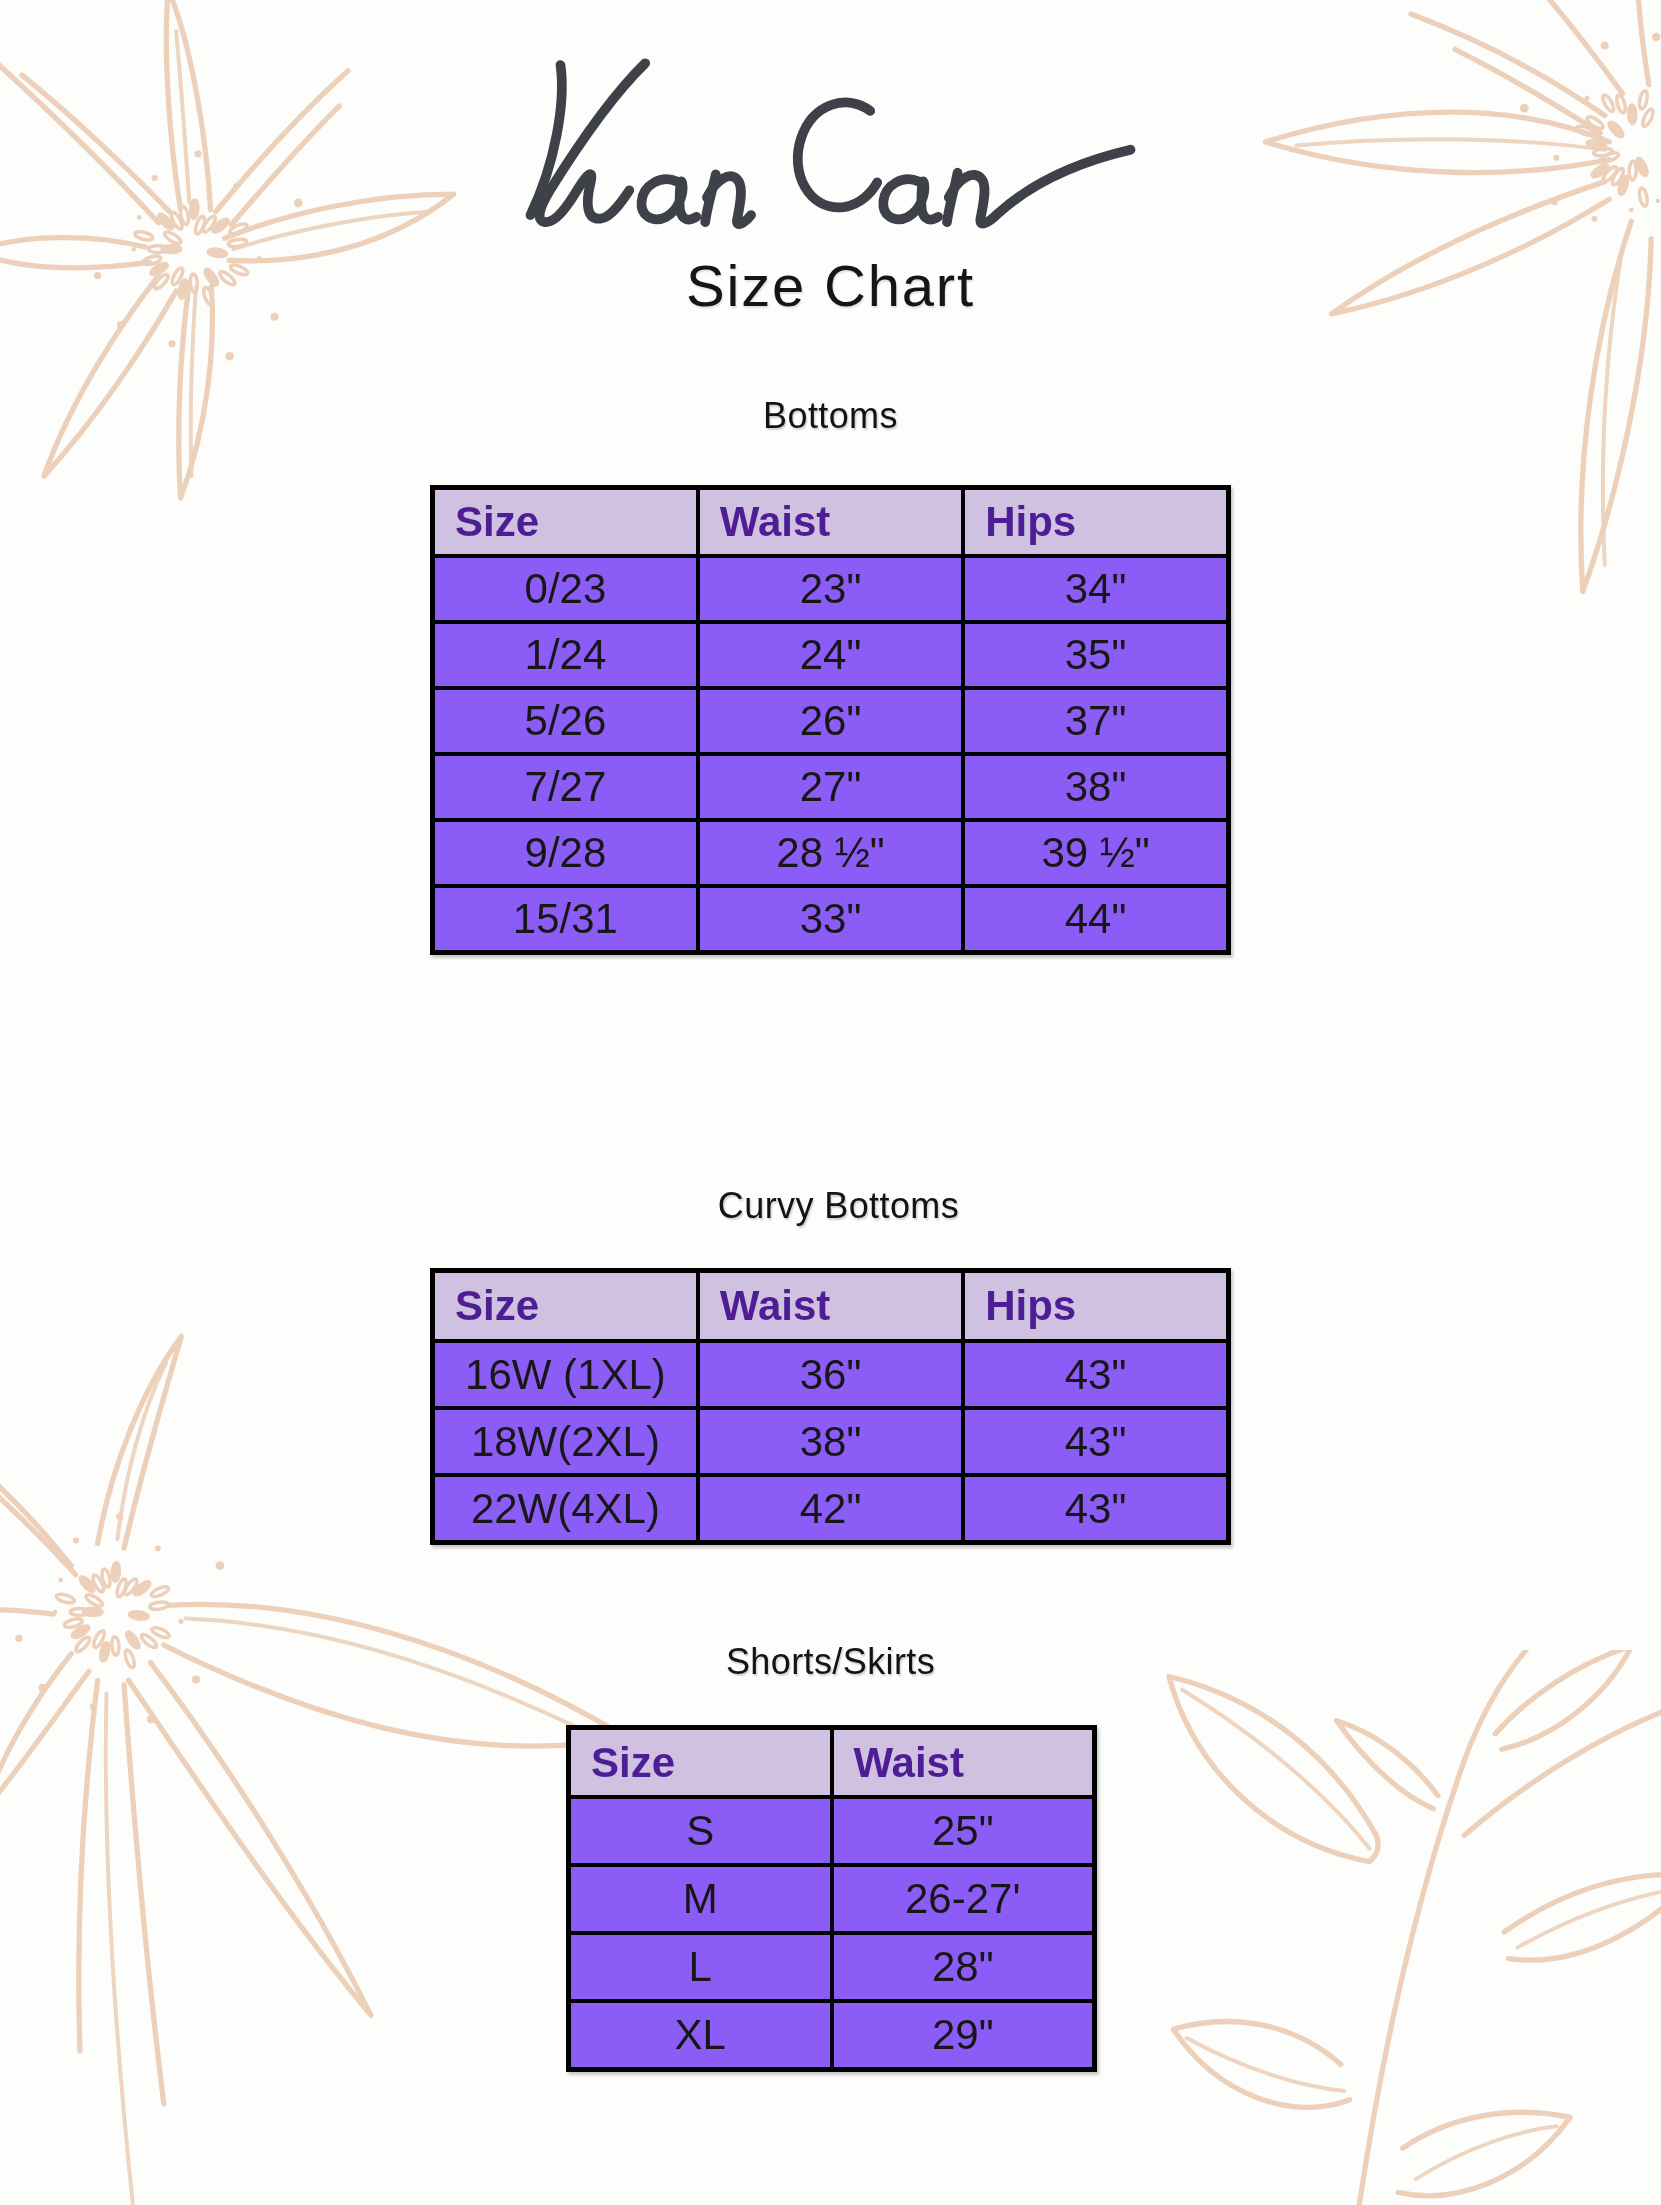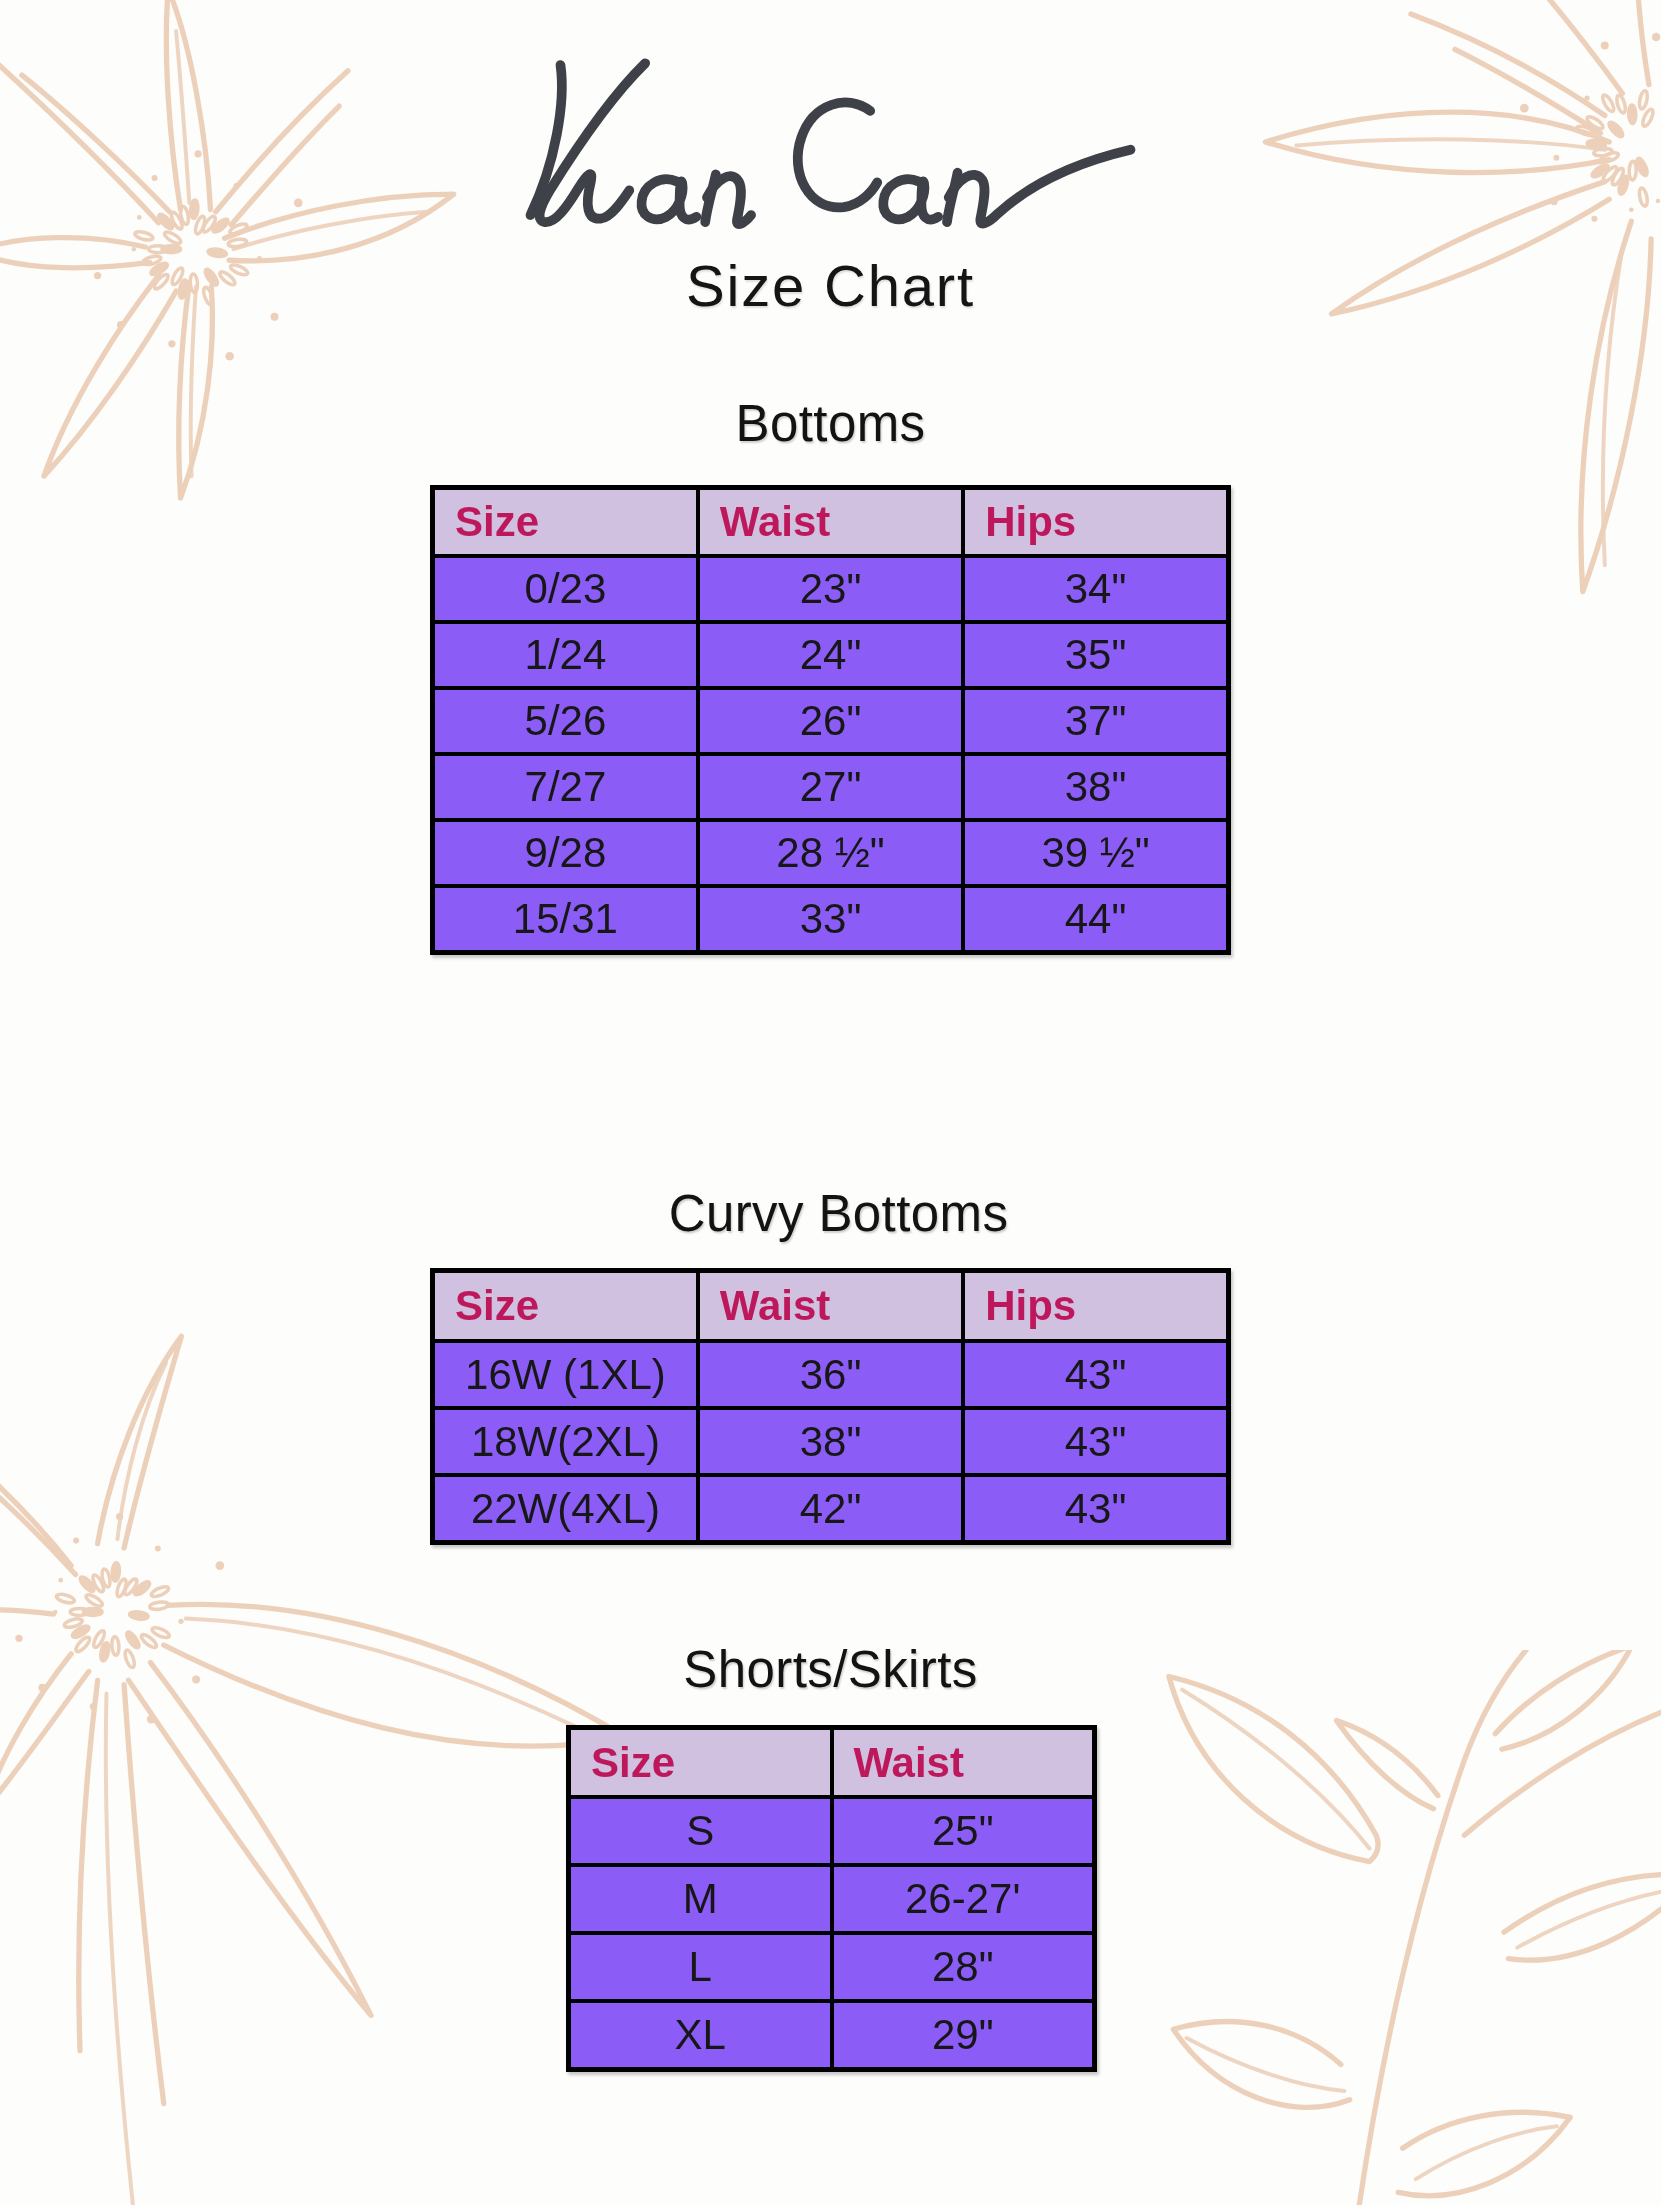--- a/index.html
+++ b/index.html
@@ -20,34 +20,34 @@
   }
   #brand-logo{position:absolute;left:504px;top:56px;width:653px;height:176px;}
   #brand-logo path{fill:none;stroke:#3e4147;stroke-width:11;stroke-linecap:round;stroke-linejoin:round;}
   .page-subtitle{
     position:absolute;left:0;top:252px;width:100%;
     text-align:center;font-size:58px;font-weight:400;letter-spacing:1.8px;color:#151515;
     text-shadow:0.9px 1.8px 1.8px rgba(0,0,0,0.12);
   }
   .section-heading{
     position:absolute;left:0;width:100%;text-align:center;
-    font-size:51px;font-weight:500;color:#131313;letter-spacing:0.4px;line-height:1;
+    font-size:36px;font-weight:500;color:#131313;letter-spacing:0.4px;line-height:1;
     text-shadow:1.3px 2.2px 1.8px rgba(0,0,0,0.18);
   }
   #heading-bottoms{top:398px;}
   #heading-curvy{top:1188px;padding-left:8px;}
   #heading-shorts{top:1644px;}
   table.size-table{
     position:absolute;border-collapse:collapse;table-layout:fixed;
     background:#ffffff;border:5.7px solid #000;
     box-shadow:2.2px 3.1px 3.1px rgba(0,0,0,0.22);
   }
   table.size-table th{
     background:#cfc1df;border:4px solid #000;
-    font-size:42px;font-weight:700;text-align:left;padding:0 0 0 20px;color:#be185d;
+    font-size:42px;font-weight:700;text-align:left;padding:0 0 0 20px;color:#4c1d95;
   }
   table.size-table td{
     border:4px solid #000;font-size:42px;font-weight:400;
     text-align:center;padding:0;color:#171717;background:#8b5cf6;
   }
   #table-bottoms{left:430px;top:485px;width:801px;}
   #table-bottoms th{height:64px;}
   #table-bottoms td{height:62px;}
   #table-curvy{left:430px;top:1268px;width:801px;}
   #table-curvy th{height:66px;}

